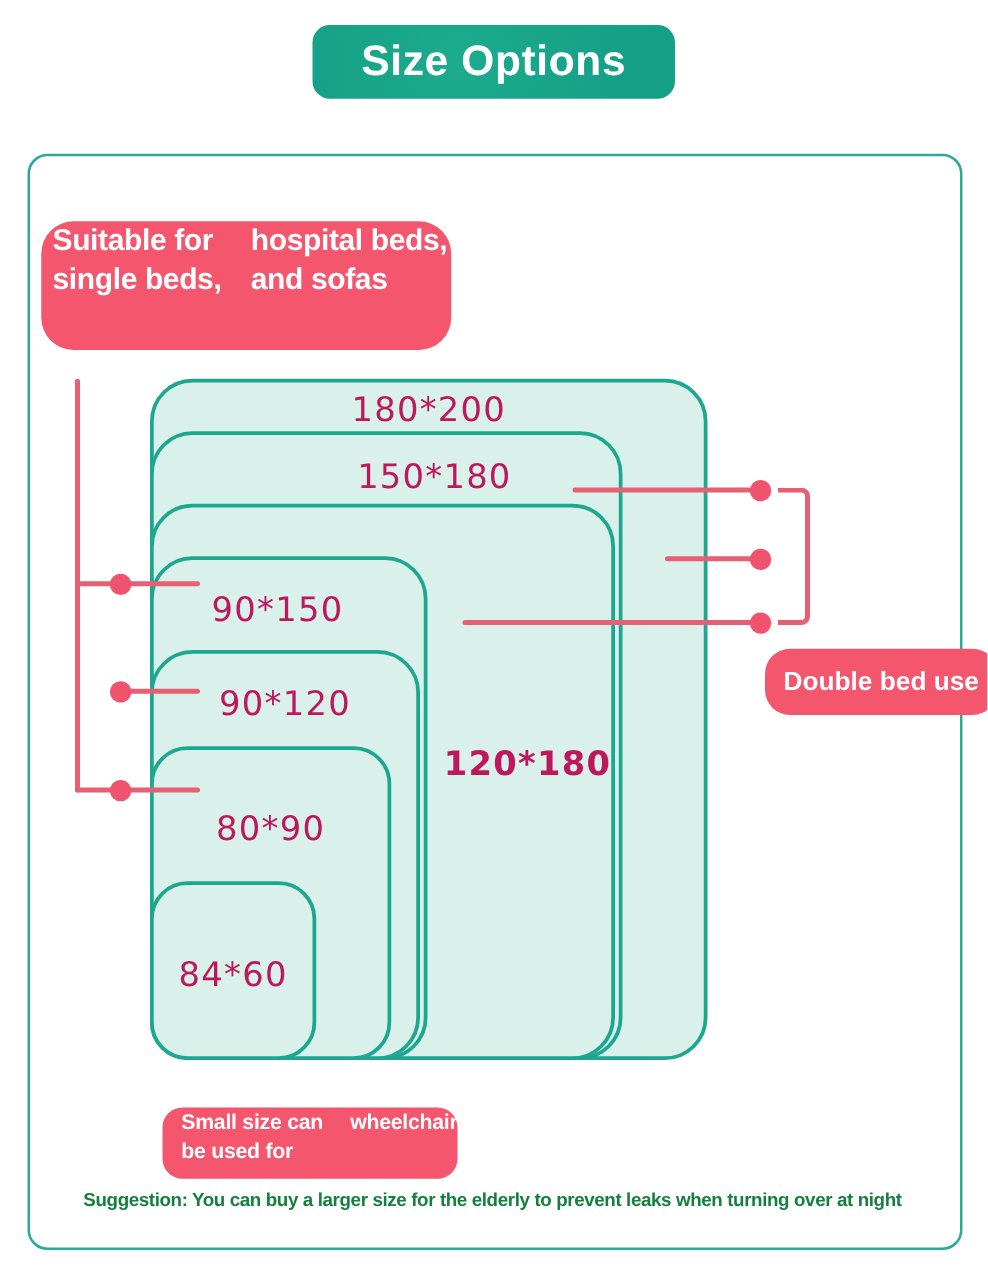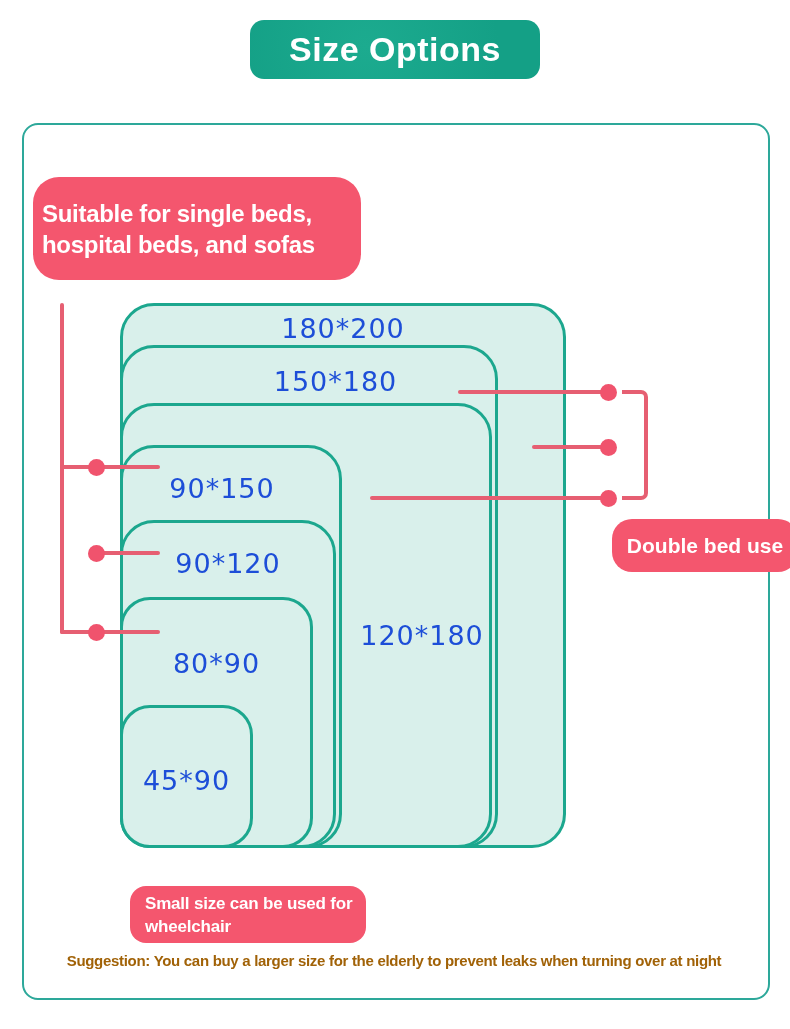--- a/index.html
+++ b/index.html
@@ -20,51 +20,51 @@
   .outer-frame{
     position:absolute;left:22px;top:123px;width:744px;height:873px;
     border:2px solid #2da89a;border-radius:16px;background:#ffffff;
   }
   
   .size-box{
     position:absolute;background:#d9f0eb;border:3px solid #1ca78e;box-sizing:border-box;
     border-radius:34px;z-index:1;
   }
   .size-label{
-    position:absolute;z-index:4;color:#1d4ed8;font-size:27px;letter-spacing:1px;
+    position:absolute;z-index:4;color:#be185d;font-size:27px;letter-spacing:1px;
     font-family:"DejaVu Sans",sans-serif;text-align:center;white-space:nowrap;
   }
   
   .pline{position:absolute;background:#e65f72;z-index:5;border-radius:2px;}
   .pdot{position:absolute;width:17px;height:17px;border-radius:50%;background:#f0536d;z-index:6;}
   .bracket{
     position:absolute;left:622px;top:390px;width:26px;height:110px;z-index:5;
     border-top:4px solid #e65f72;border-right:4px solid #e65f72;border-bottom:4px solid #e65f72;
     border-radius:0 7px 7px 0;box-sizing:border-box;
   }
   
   .pink-badge{
     position:absolute;background:#f4566e;color:#ffffff;font-weight:bold;z-index:7;
-    display:flex;flex-direction:column;justify-content:center;
+    display:flex;flex-direction:row;justify-content:center;
   }
   .badge-suitable{
     left:33px;top:177px;width:328px;height:103px;border-radius:26px;
     font-size:24px;line-height:31px;padding-left:9px;box-sizing:border-box;letter-spacing:-.3px;
   }
   .badge-double{
     left:580px;top:519px;width:186px;height:53px;border-radius:20px;
     font-size:21px;align-items:center;justify-content:center;flex-direction:row;margin-left:32px;
   }
   .badge-small{
     left:130px;top:866px;width:236px;height:57px;border-radius:16px;
     font-size:17px;line-height:23px;padding-left:15px;box-sizing:border-box;letter-spacing:-.2px;margin-top:20px;
   }
   .suggestion{
     position:absolute;left:22px;top:952px;width:744px;text-align:center;z-index:7;
-    color:#a16207;font-size:15px;font-weight:bold;letter-spacing:-.3px;white-space:nowrap;
+    color:#15803d;font-size:15px;font-weight:bold;letter-spacing:-.3px;white-space:nowrap;
   }
 </style>
 </head>
 <body>
 
 <div class="page">
 
   <div class="header-badge">
     <span>Size Options</span>
   </div>
@@ -73,26 +73,26 @@
 
   <div class="size-box" style="left:120px;top:303px;width:446px;height:545px;"></div>
   <div class="size-box" style="left:120px;top:345px;width:378px;height:503px;"></div>
   <div class="size-box" style="left:120px;top:403px;width:372px;height:445px;"></div>
   <div class="size-box" style="left:120px;top:445px;width:222px;height:403px;"></div>
   <div class="size-box" style="left:120px;top:520px;width:216px;height:328px;"></div>
   <div class="size-box" style="left:120px;top:597px;width:193px;height:251px;border-radius:30px;"></div>
   <div class="size-box" style="left:120px;top:705px;width:133px;height:143px;border-radius:30px;"></div>
 
   <div class="size-label" style="left:120px;top:313px;width:446px;">180*200</div>
-  <div class="size-label" style="left:132px;top:366px;width:407px;">150*180</div>
-  <div class="size-label" style="left:350px;top:620px;width:144px;">120*180</div>
+  <div class="size-label" style="left:120px;top:366px;width:407px;padding-left:24px;">150*180</div>
+  <div class="size-label" style="left:350px;top:596px;width:144px;font-weight:bold;">120*180</div>
   <div class="size-label" style="left:120px;top:473px;width:204px;">90*150</div>
   <div class="size-label" style="left:120px;top:548px;width:216px;">90*120</div>
   <div class="size-label" style="left:120px;top:648px;width:193px;">80*90</div>
-  <div class="size-label" style="left:120px;top:765px;width:133px;">45*90</div>
+  <div class="size-label" style="left:120px;top:765px;width:133px;">84*60</div>
 
   <div class="pline" style="left:60px;top:303px;width:4px;height:331px;"></div>
   <div class="pline" style="left:60px;top:465px;width:100px;height:4px;"></div>
   <div class="pline" style="left:94px;top:551px;width:66px;height:4px;"></div>
   <div class="pline" style="left:60px;top:630px;width:100px;height:4px;"></div>
   <div class="pdot" style="left:88px;top:459px;"></div>
   <div class="pdot" style="left:88px;top:545px;"></div>
   <div class="pdot" style="left:88px;top:624px;"></div>
 
   <div class="pline" style="left:458px;top:390px;width:150px;height:4px;"></div>

